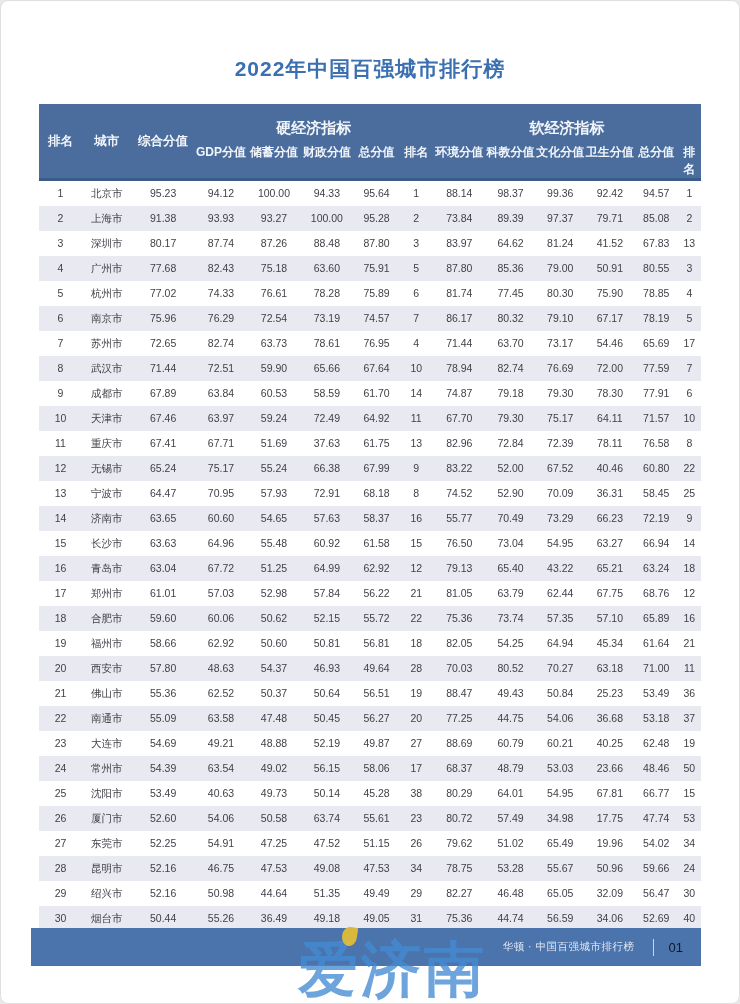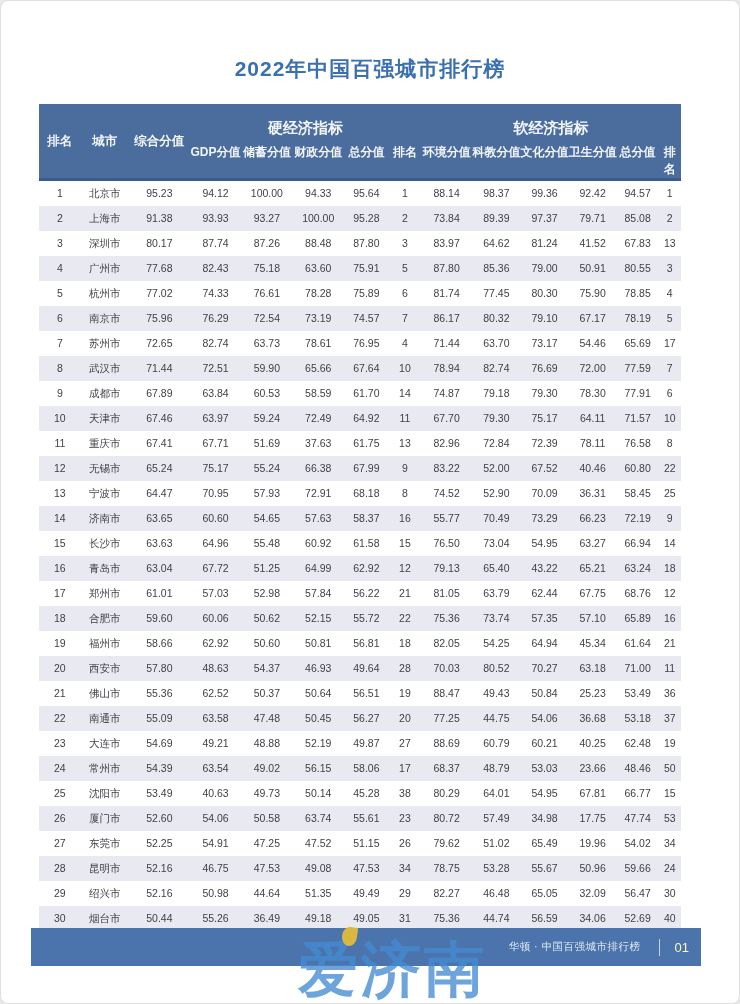--- a/index.html
+++ b/index.html
@@ -21,21 +21,21 @@
   }
   .page-title {
     margin-top: 54px;
     text-align: center;
     font-size: 21px;
     font-weight: bold;
     letter-spacing: 1px;
     color: #3a6fb0;
   }
   .table-wrap {
-    margin: 21px 58px 0 38px;
+    margin: 21px 38px 0 38px;
     border-bottom: 4px solid #ec4899;
   }
   table.rank-table {
     width: 100%;
     border-collapse: collapse;
     table-layout: fixed;
   }
   thead {
     border-bottom: 3px solid #3a5a88;
   }
@@ -92,22 +92,22 @@
     letter-spacing: 0.5px;
   }
   .footer-divider {
     width: 1px;
     height: 17px;
     background: #c9d5e7;
     margin: 0 15px 0 18px;
   }
   .footer-page {
     font-size: 13px;
-    margin-right: 12px;
-    color: #fef9c3;
+    margin-right: 18px;
+    color: #0f172a;
   }
   .watermark {
     position: absolute;
     left: 297px;
     top: 936px;
     font-size: 60px;
     font-weight: bold;
     letter-spacing: 3px;
     color: rgba(68, 138, 210, 0.78);
     z-index: 5;

